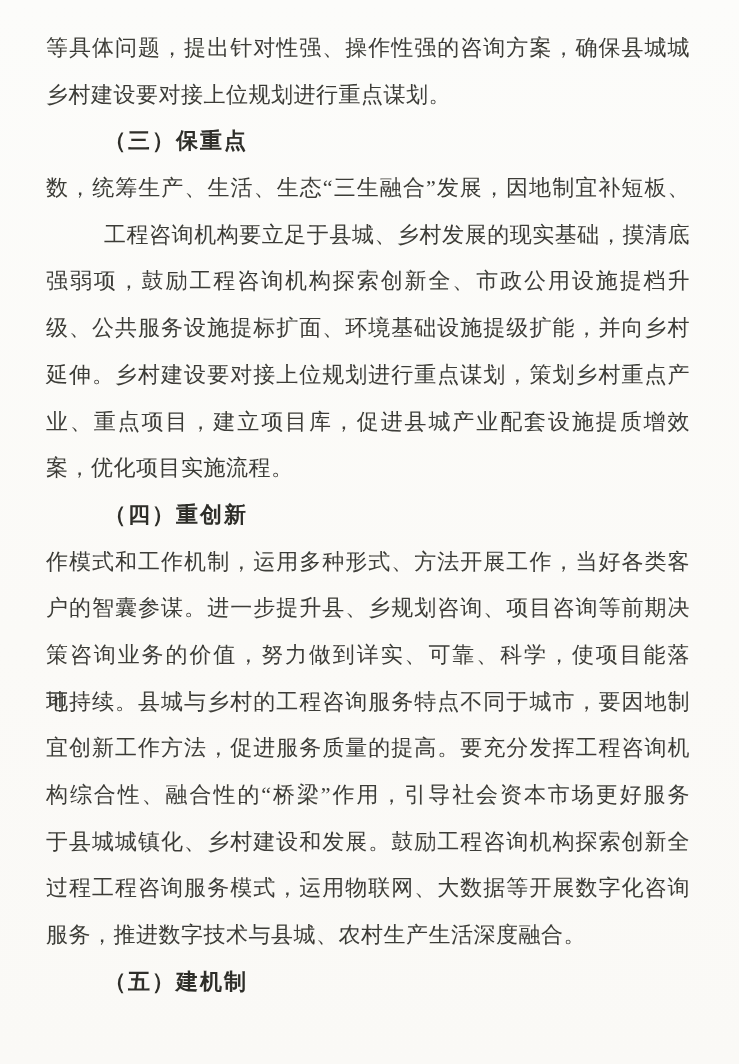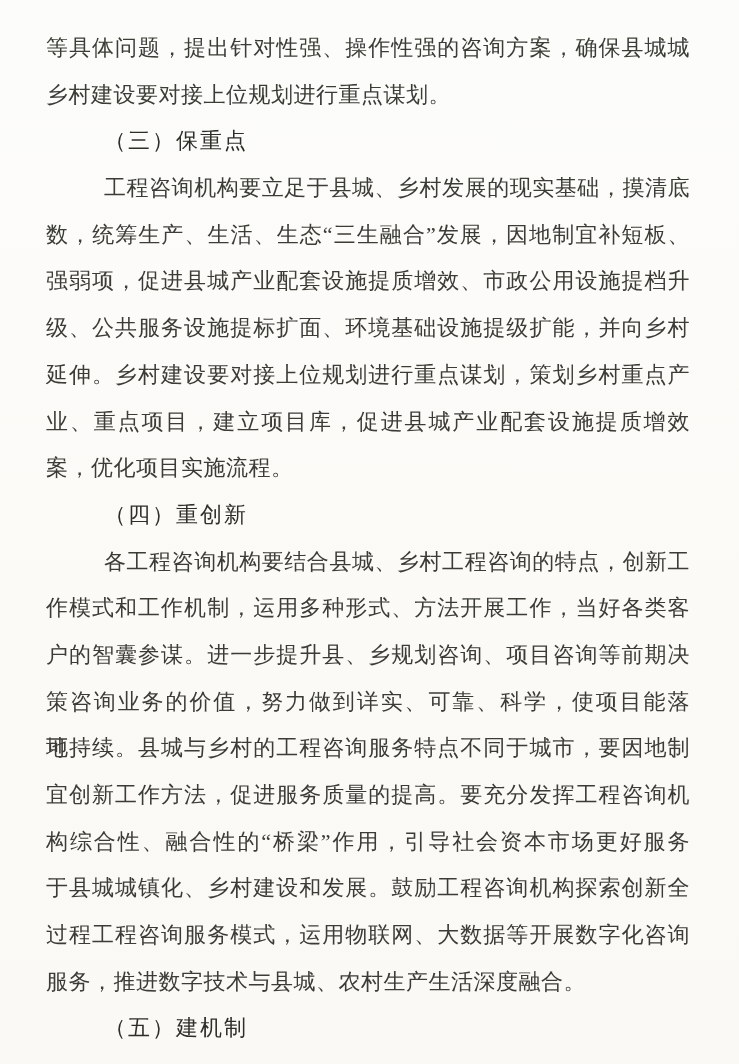--- a/index.html
+++ b/index.html
@@ -30,45 +30,44 @@
     text-align-last: justify;
   }
   .line.first {
     text-indent: 58px;
   }
   .line.end {
     white-space: normal;
     text-align-last: left;
   }
   .line.heading {
-    font-weight: 400;
+    font-weight: 700;
     color: #2e2e29;
     text-indent: 58px;
     white-space: nowrap;
     text-align-last: left;
     letter-spacing: 2px;
   }
 </style>
 </head>
 <body>
 
 <div class="page">
   <div class="content">
     <div class="line full">等具体问题，提出针对性强、操作性强的咨询方案，确保县城城</div>
     <div class="line end">乡村建设要对接上位规划进行重点谋划。</div>
     <div class="line heading">（三）保重点</div>
+    <div class="line full">数，统筹生产、生活、生态“三生融合”发展，因地制宜补短板、</div>
     <div class="line first full">工程咨询机构要立足于县城、乡村发展的现实基础，摸清底</div>
-    <div class="line full">数，统筹生产、生活、生态“三生融合”发展，因地制宜补短板、</div>
-    <div class="line full">强弱项，促进县城产业配套设施提质增效、市政公用设施提档升</div>
+    <div class="line full">强弱项，鼓励工程咨询机构探索创新全、市政公用设施提档升</div>
     <div class="line full">级、公共服务设施提标扩面、环境基础设施提级扩能，并向乡村</div>
     <div class="line full">延伸。乡村建设要对接上位规划进行重点谋划，策划乡村重点产</div>
     <div class="line full">业、重点项目，建立项目库，促进县城产业配套设施提质增效</div>
     <div class="line end">案，优化项目实施流程。</div>
     <div class="line heading">（四）重创新</div>
-    <div class="line first full">各工程咨询机构要结合县城、乡村工程咨询的特点，创新工</div>
     <div class="line full">作模式和工作机制，运用多种形式、方法开展工作，当好各类客</div>
     <div class="line full">户的智囊参谋。进一步提升县、乡规划咨询、项目咨询等前期决</div>
     <div class="line full">策咨询业务的价值，努力做到详实、可靠、科学，使项目能落地、</div>
     <div class="line full">可持续。县城与乡村的工程咨询服务特点不同于城市，要因地制</div>
     <div class="line full">宜创新工作方法，促进服务质量的提高。要充分发挥工程咨询机</div>
     <div class="line full">构综合性、融合性的“桥梁”作用，引导社会资本市场更好服务</div>
     <div class="line full">于县城城镇化、乡村建设和发展。鼓励工程咨询机构探索创新全</div>
     <div class="line full">过程工程咨询服务模式，运用物联网、大数据等开展数字化咨询</div>
     <div class="line end">服务，推进数字技术与县城、农村生产生活深度融合。</div>
     <div class="line heading">（五）建机制</div>

